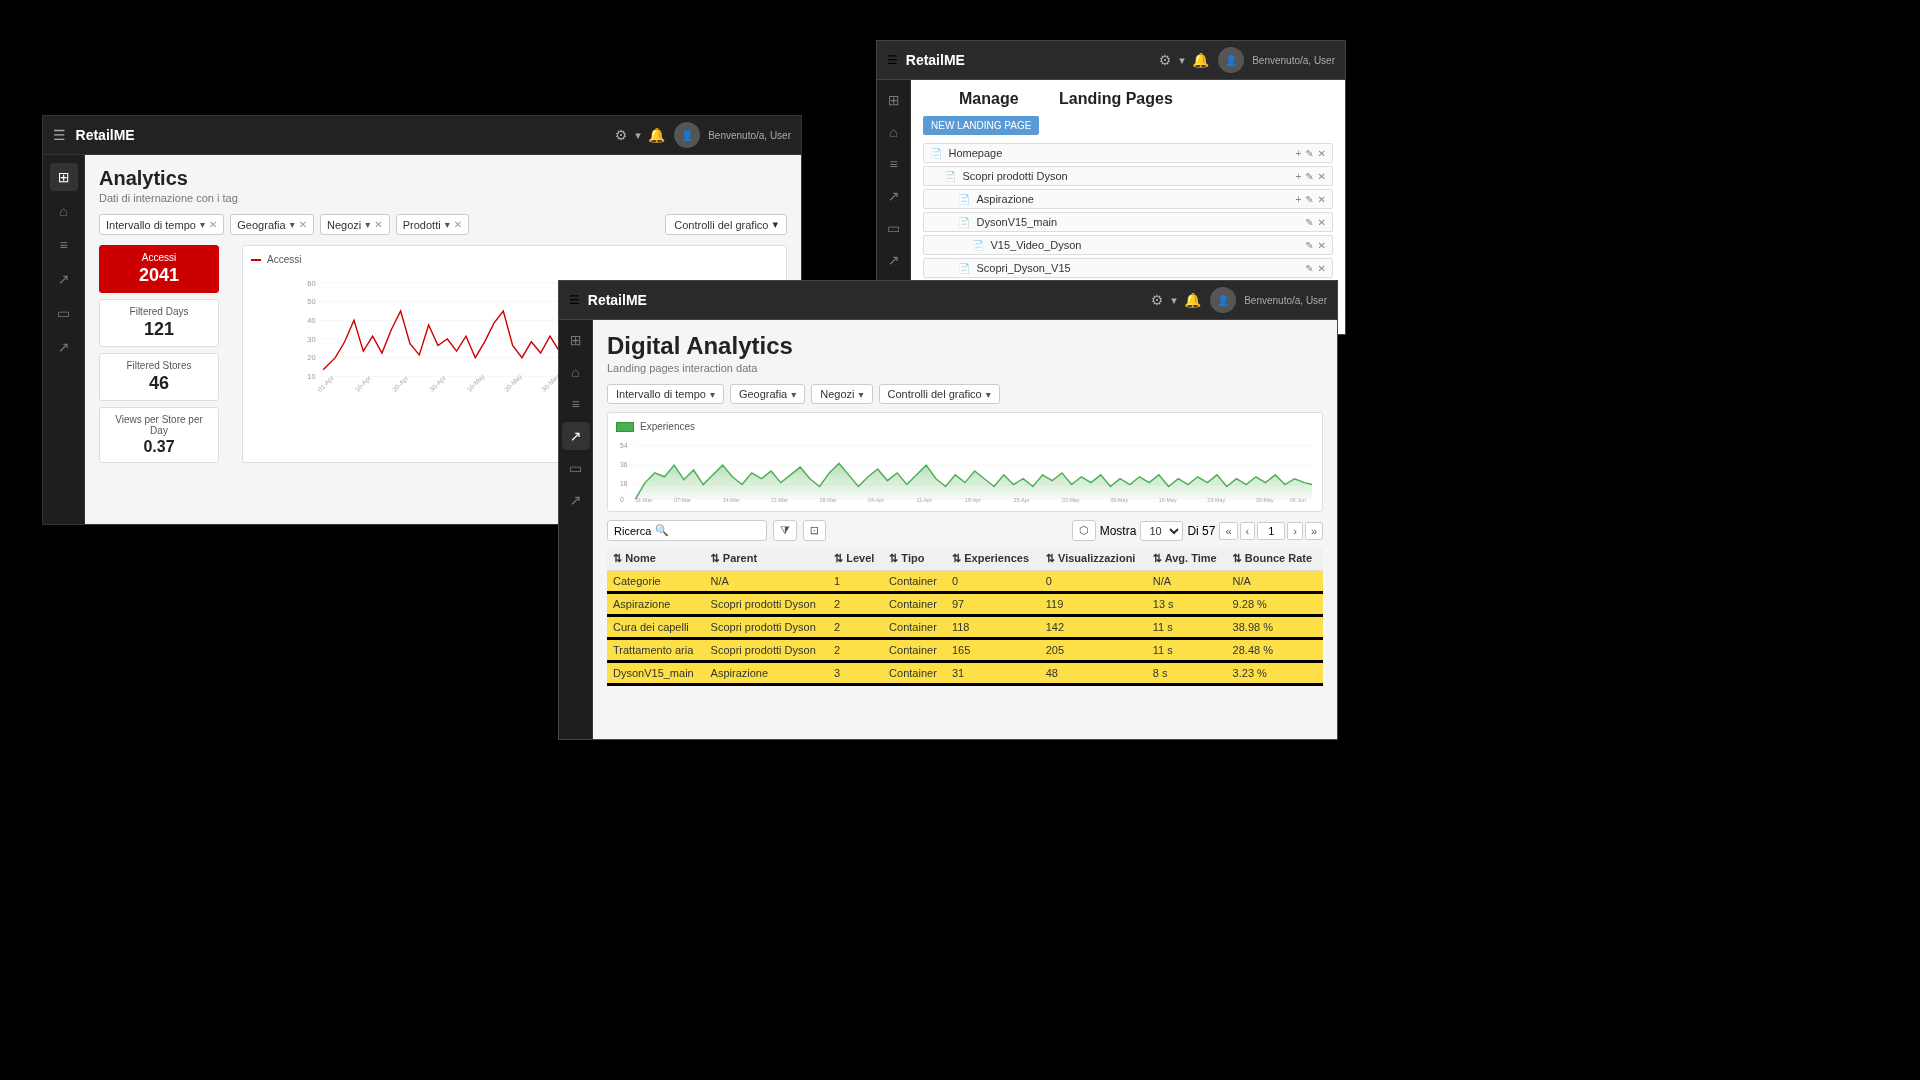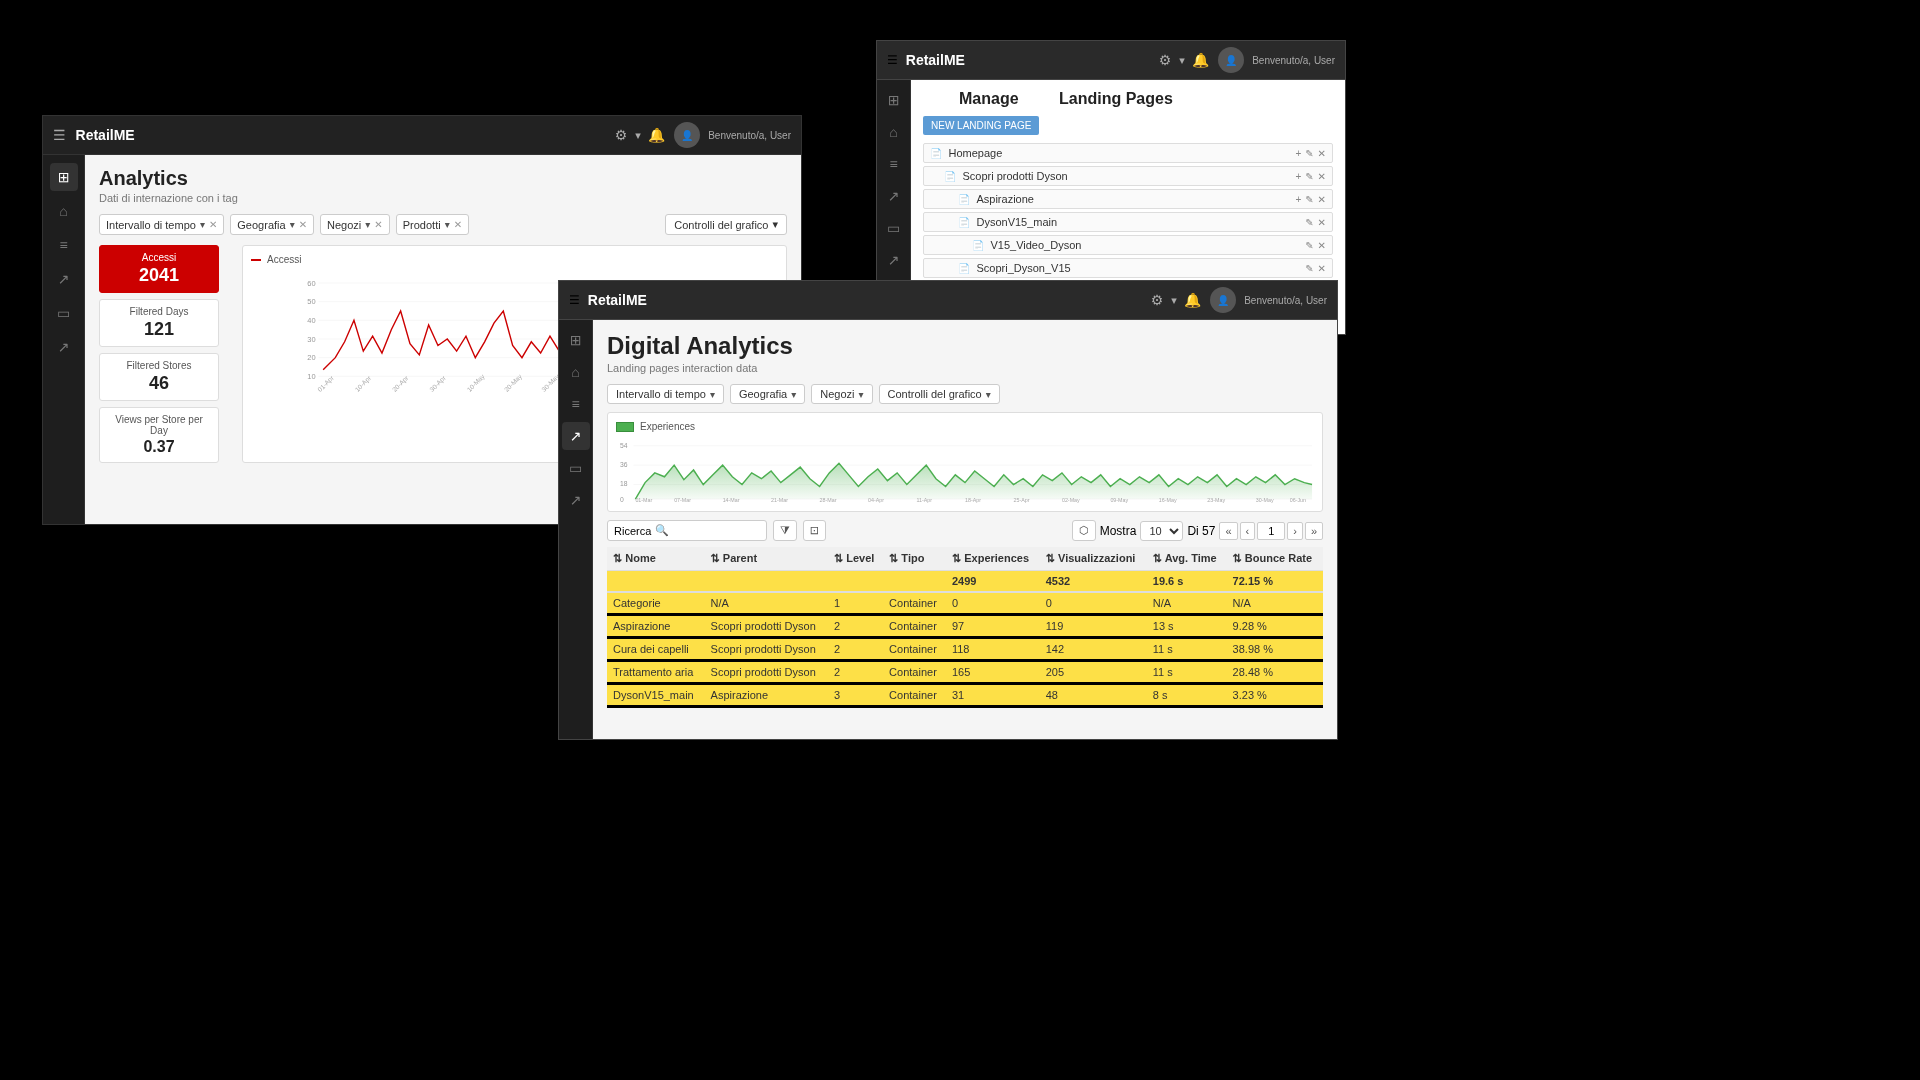--- a/index.html
+++ b/index.html
@@ -678,30 +678,20 @@
             <th>⇅ Parent</th>
             <th>⇅ Level</th>
             <th>⇅ Tipo</th>
             <th>⇅ Experiences</th>
             <th>⇅ Visualizzazioni</th>
             <th>⇅ Avg. Time</th>
             <th>⇅ Bounce Rate</th>
           </tr>
         </thead>
         <tbody id="analytics-tbody">
-          <tr class="totals-row">
-            <td></td>
-            <td></td>
-            <td></td>
-            <td></td>
-            <td>2499</td>
-            <td>4532</td>
-            <td>19.6 s</td>
-            <td>72.15 %</td>
-          </tr>
         <tr>
       <td>Categorie</td>
       <td>N/A</td>
       <td>1</td>
       <td>Container</td>
       <td>0</td>
       <td>0</td>
       <td>N/A</td>
       <td>N/A</td>
     </tr>

